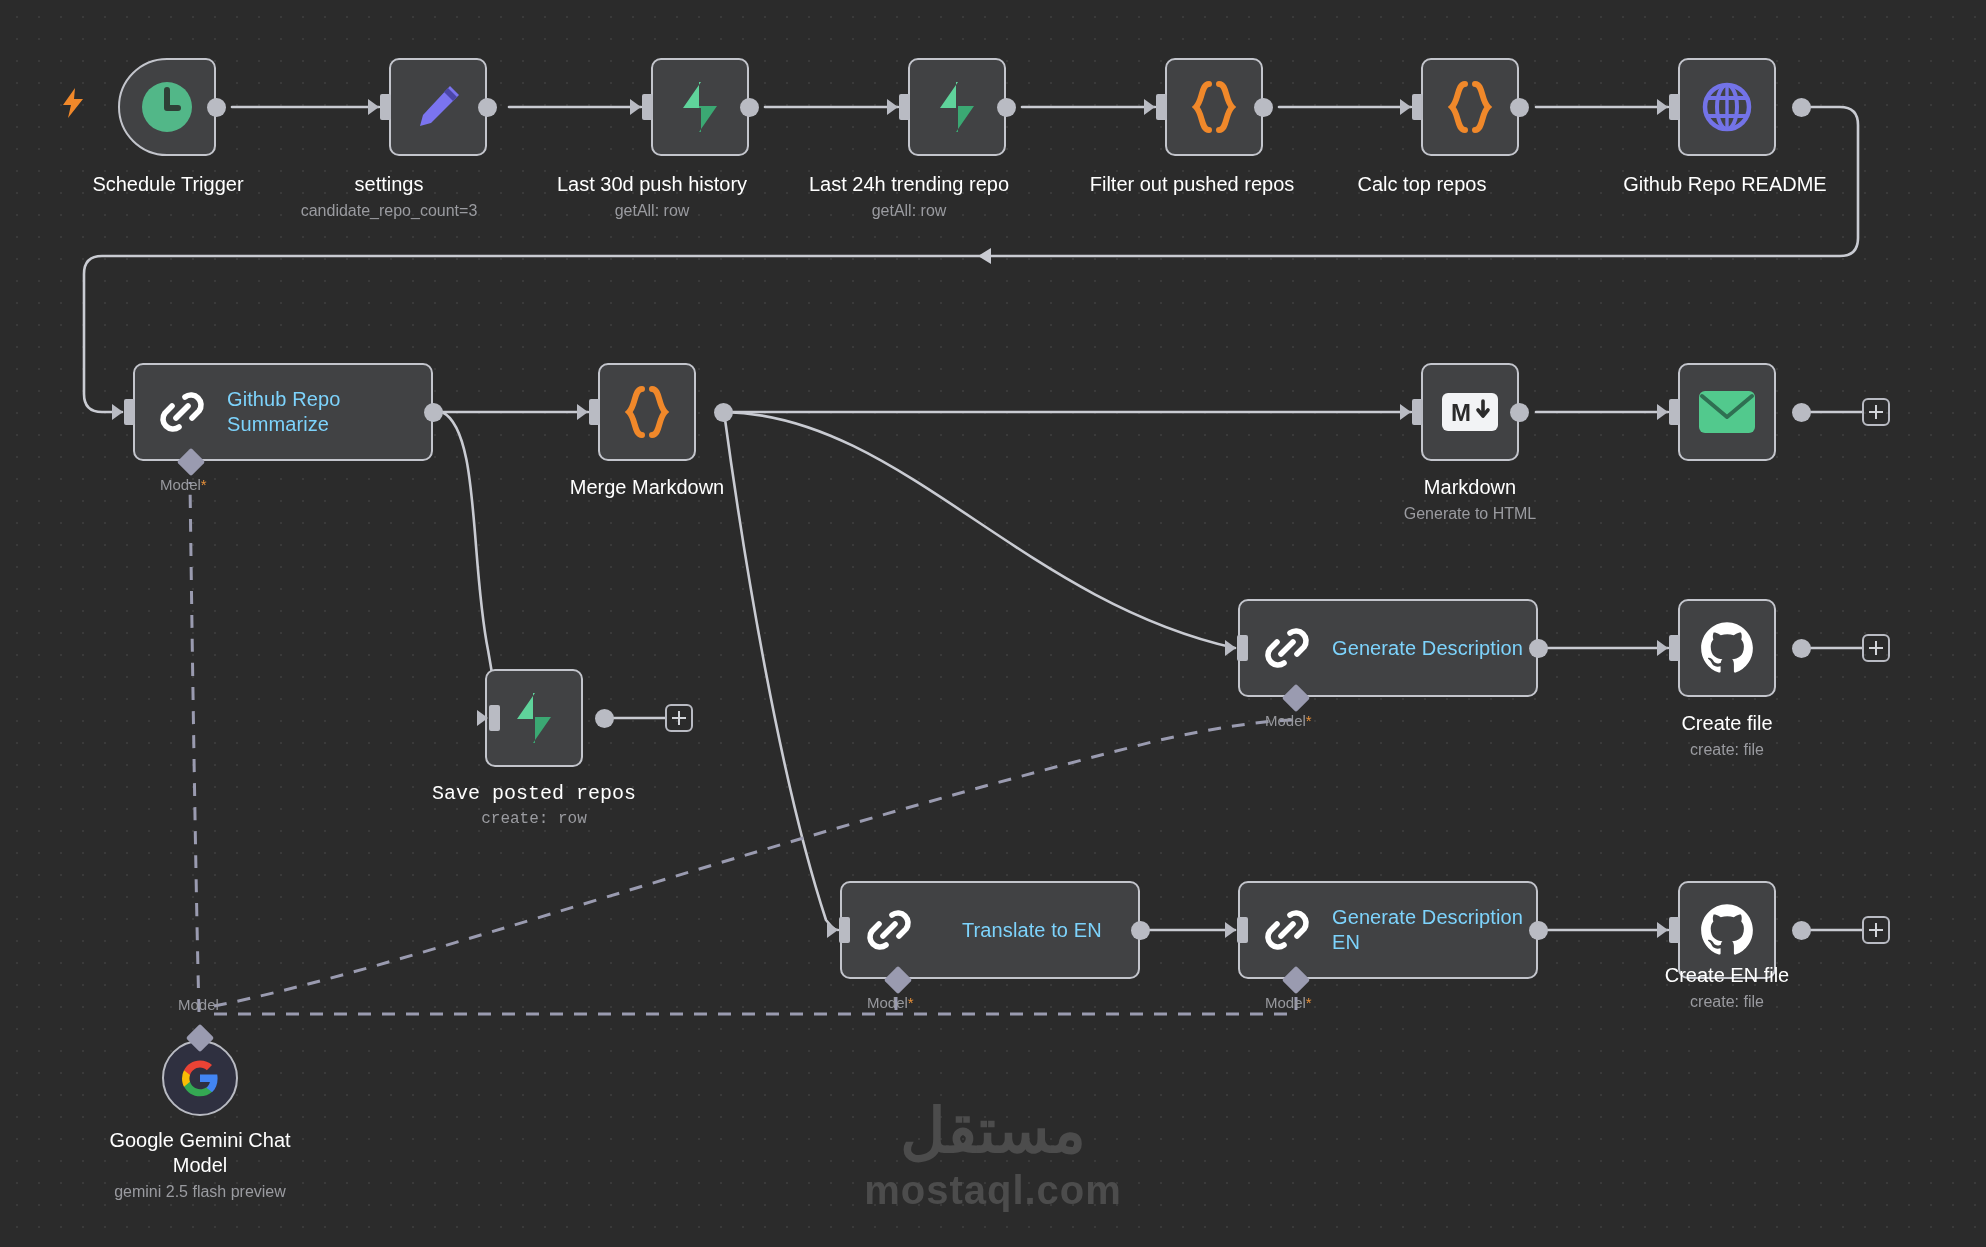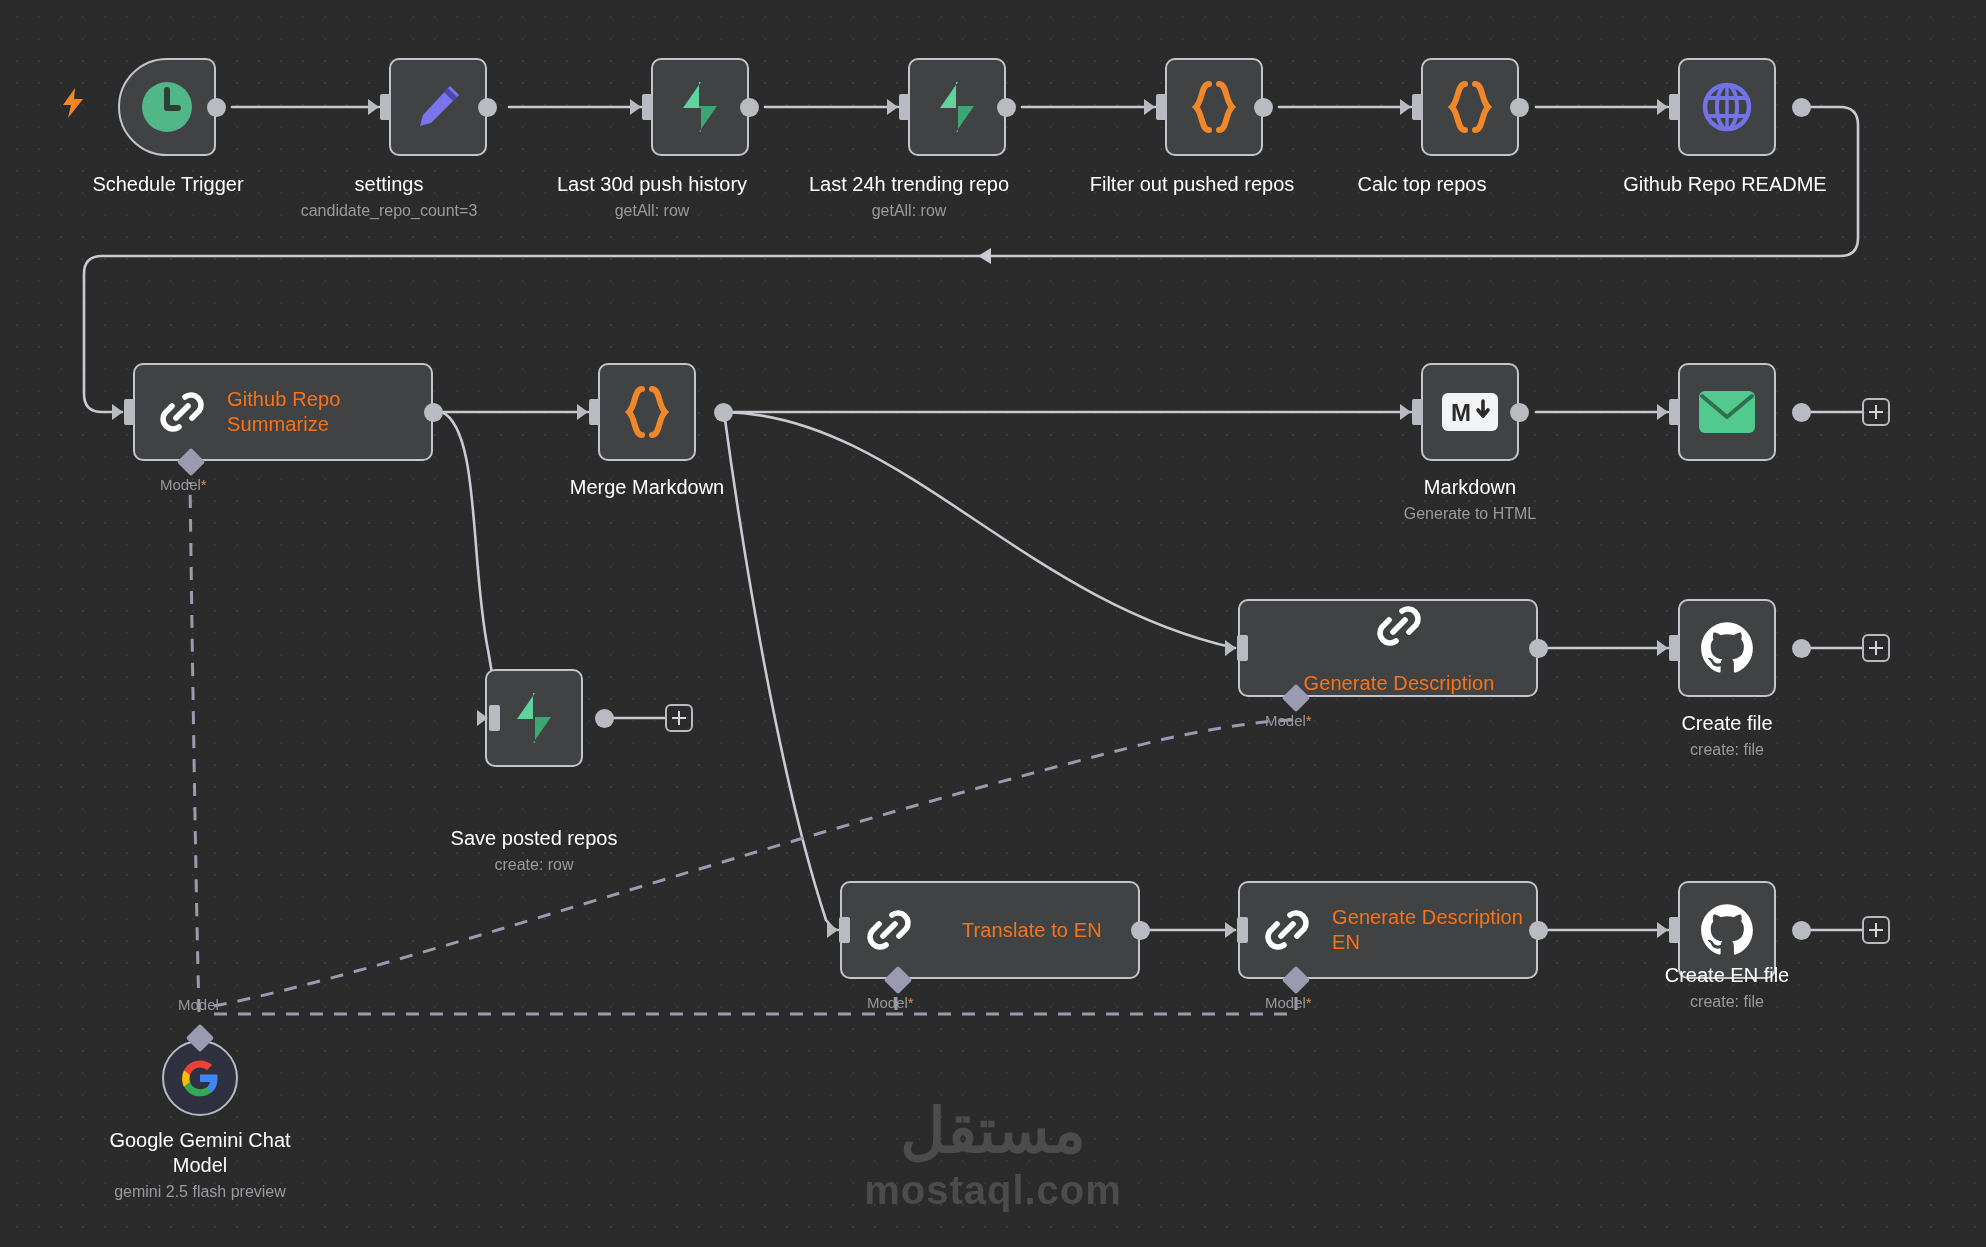--- a/index.html
+++ b/index.html
@@ -29,21 +29,21 @@
   .node.wide{width:300px;height:98px;padding-left:22px;gap:20px;}
   .node.trigger{width:98px;height:98px;justify-content:center;
     border-top-left-radius:49px;border-bottom-left-radius:49px;}
   .node.round{
     width:76px;height:76px;border-radius:50%;
     background:#2f3040;border:2px solid #b8bac2;
     justify-content:center;
   }
 
   .nodeicon{display:flex;align-items:center;justify-content:center;line-height:0;}
-  .nodetitle{color:#f97316;font-size:20px;line-height:1.25;font-weight:400;letter-spacing:.1px;}
+  .nodetitle{color:#7dd3fc;font-size:20px;line-height:1.25;font-weight:400;letter-spacing:.1px;}
 
   
   .caption{
     position:absolute;text-align:center;z-index:6;
     pointer-events:none;
   }
   .caption .cap-name{
     color:#ffffff;font-size:20px;font-weight:400;line-height:1.25;white-space:pre-line;
   }
   .caption .cap-sub{
@@ -341,28 +341,28 @@
   <div class="node square" style="left:485px;top:669px;">
     <span class="nodeicon">
       <svg width="54" height="54" viewBox="0 0 54 54">
         <path d="M28 2 L10 28 H26 V2 Z" fill="#5fd39b"></path>
         <path d="M26 52 L44 26 H28 V52 Z" fill="#3ba873"></path>
       </svg>
     </span>
   </div>
   <div class="port-out" style="left:595px;top:709px;"></div>
   <div class="plus" style="left:665px;top:704px;"></div>
-  <div class="caption" style="left:393px;top:826px;width:282px;">
+  <div class="caption" style="left:393px;top:781px;width:282px;font-family:Liberation Mono, monospace;">
     <div class="cap-name">Save posted repos</div>
     <div class="cap-sub">create: row</div>
   </div>
 
   <div class="port-arrow" style="left:1225px;top:640px;"></div>
   <div class="port-in" style="left:1237px;top:635px;"></div>
-  <div class="node wide" style="left:1238px;top:599px;flex-direction:column;">
+  <div class="node wide" style="left:1238px;top:599px;">
     <span class="nodeicon">
       <svg width="50" height="50" viewBox="0 0 50 50">
         <g stroke="#ffffff" stroke-width="5.6" fill="none" stroke-linecap="round">
           <path d="M19 31 L31 19"></path>
           <path d="M28 10 A10 10 0 0 1 42 24 L35 31"></path>
           <path d="M22 40 A10 10 0 0 1 8 26 L15 19"></path>
         </g>
       </svg>
     </span>
     <span class="nodetitle">Generate

